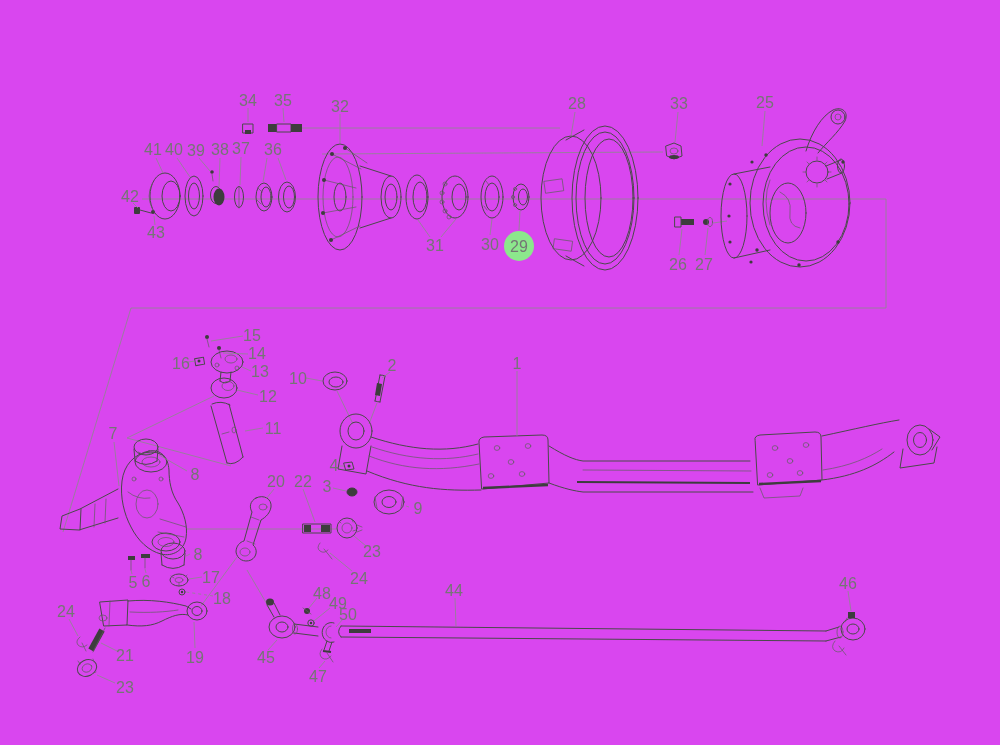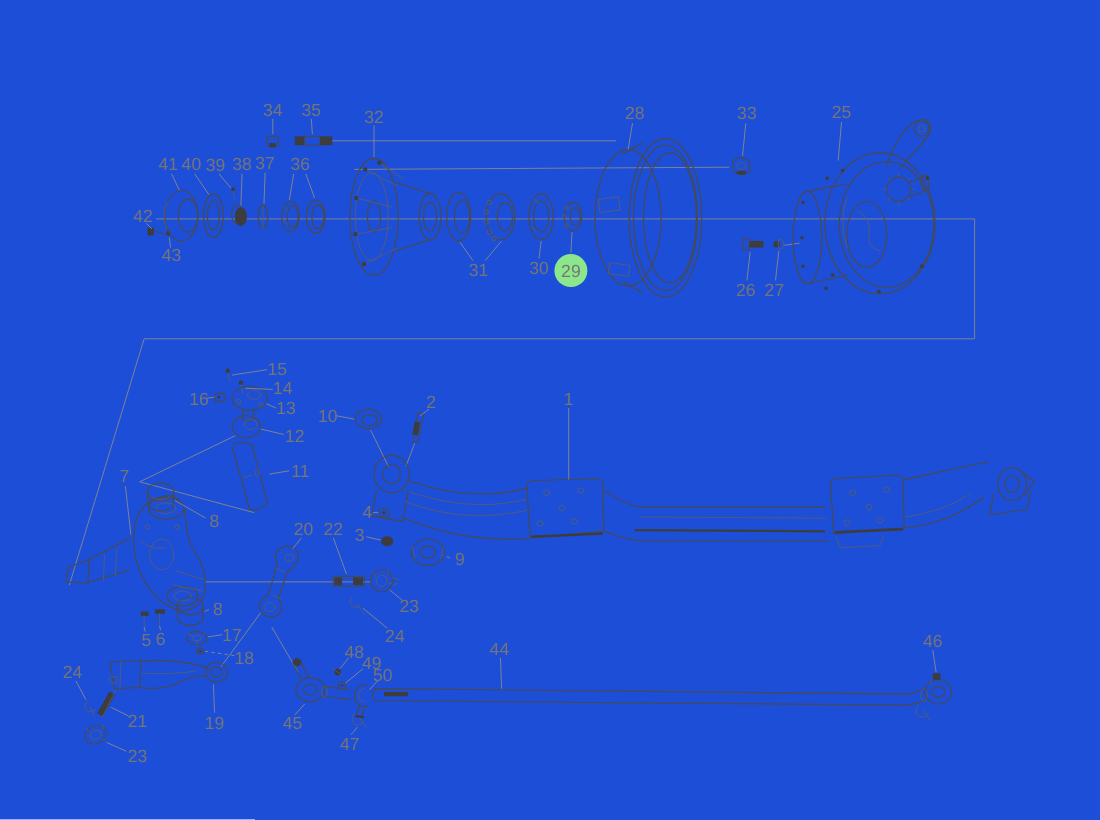--- a/index.html
+++ b/index.html
@@ -1,16 +1,16 @@
 <!DOCTYPE html>
 <html><head>
 <meta charset="utf-8">
 <style>
   html,body{margin:0;padding:0;background:#ffffff;}
-  .stage{position:relative;width:1000px;height:745px;background:#1d4ed8;overflow:hidden;
+  .stage{position:relative;width:1000px;height:745px;background:#d946ef;overflow:hidden;
          font-family:"Liberation Sans",sans-serif;}
   svg{display:block}
   .ln{fill:none;stroke:#4a4a4a;stroke-width:1;stroke-linecap:round;stroke-linejoin:round}
   .ln2{fill:none;stroke:#5f5f5f;stroke-width:.7;stroke-linecap:round;stroke-linejoin:round}
   .fil{fill:#3d3d3d;stroke:none}
   .filln{fill:#3d3d3d;stroke:#3d3d3d}
   .cl{fill:none;stroke:#8a8a8a;stroke-width:.8}
   .ldr{fill:none;stroke:#8a8a8a;stroke-width:.8}
   .callout{font-family:"Liberation Sans",sans-serif;font-size:16px;fill:#757575;text-anchor:middle}
 </style>

